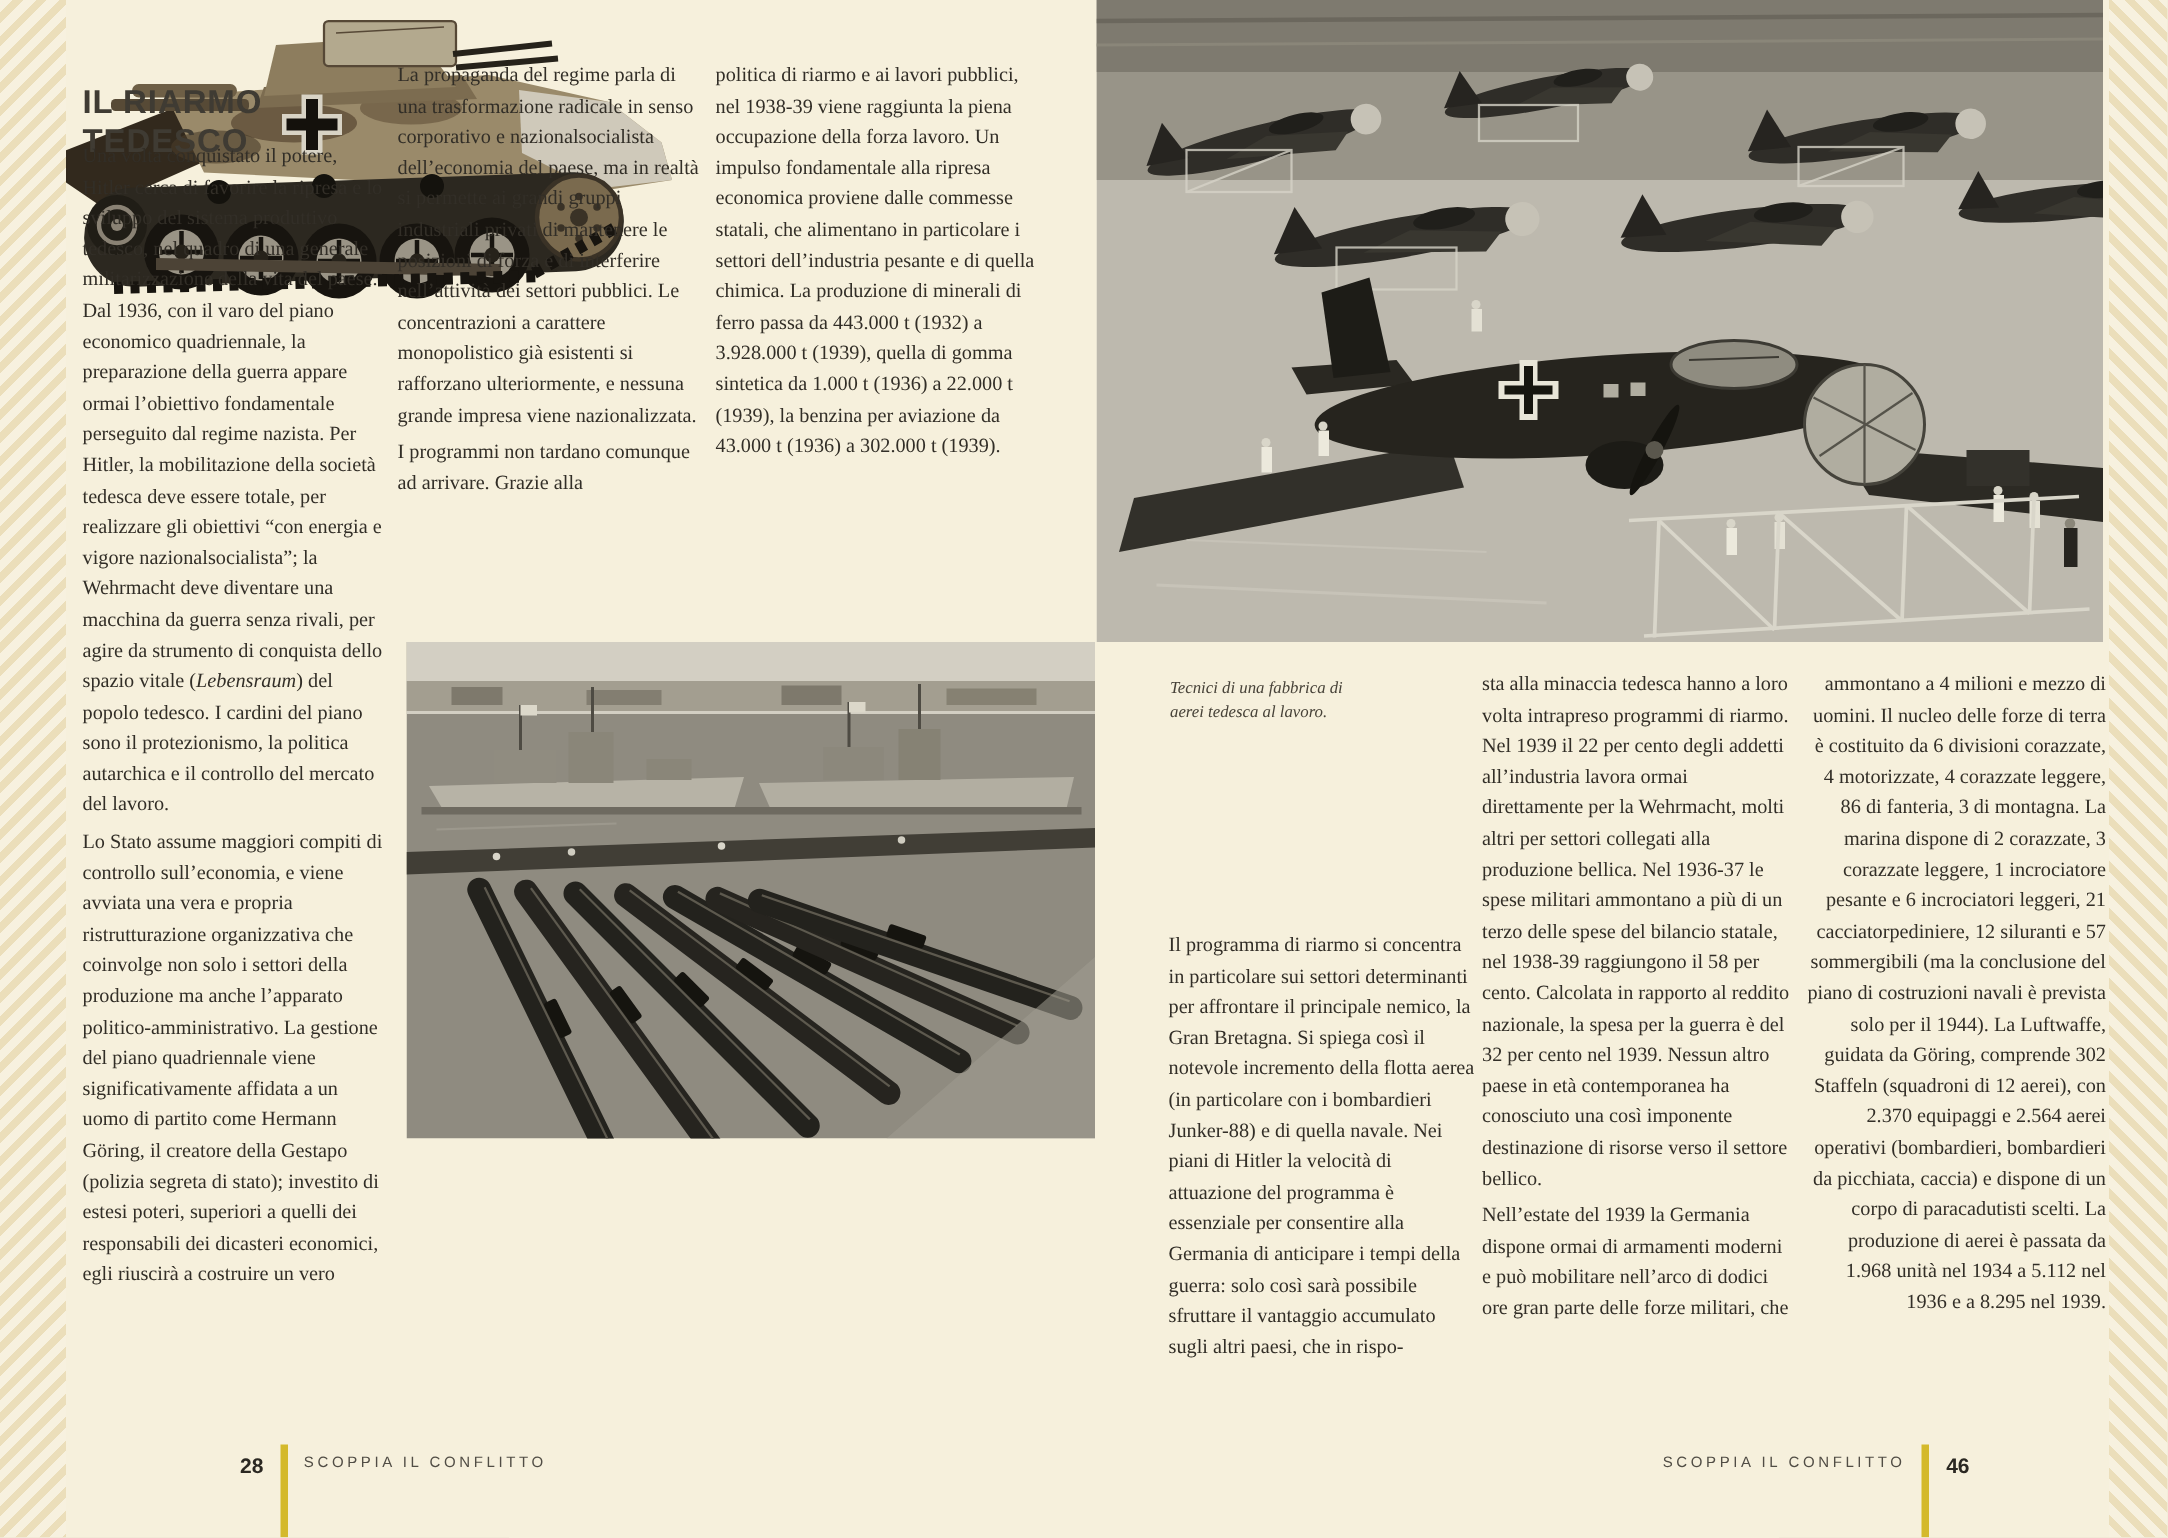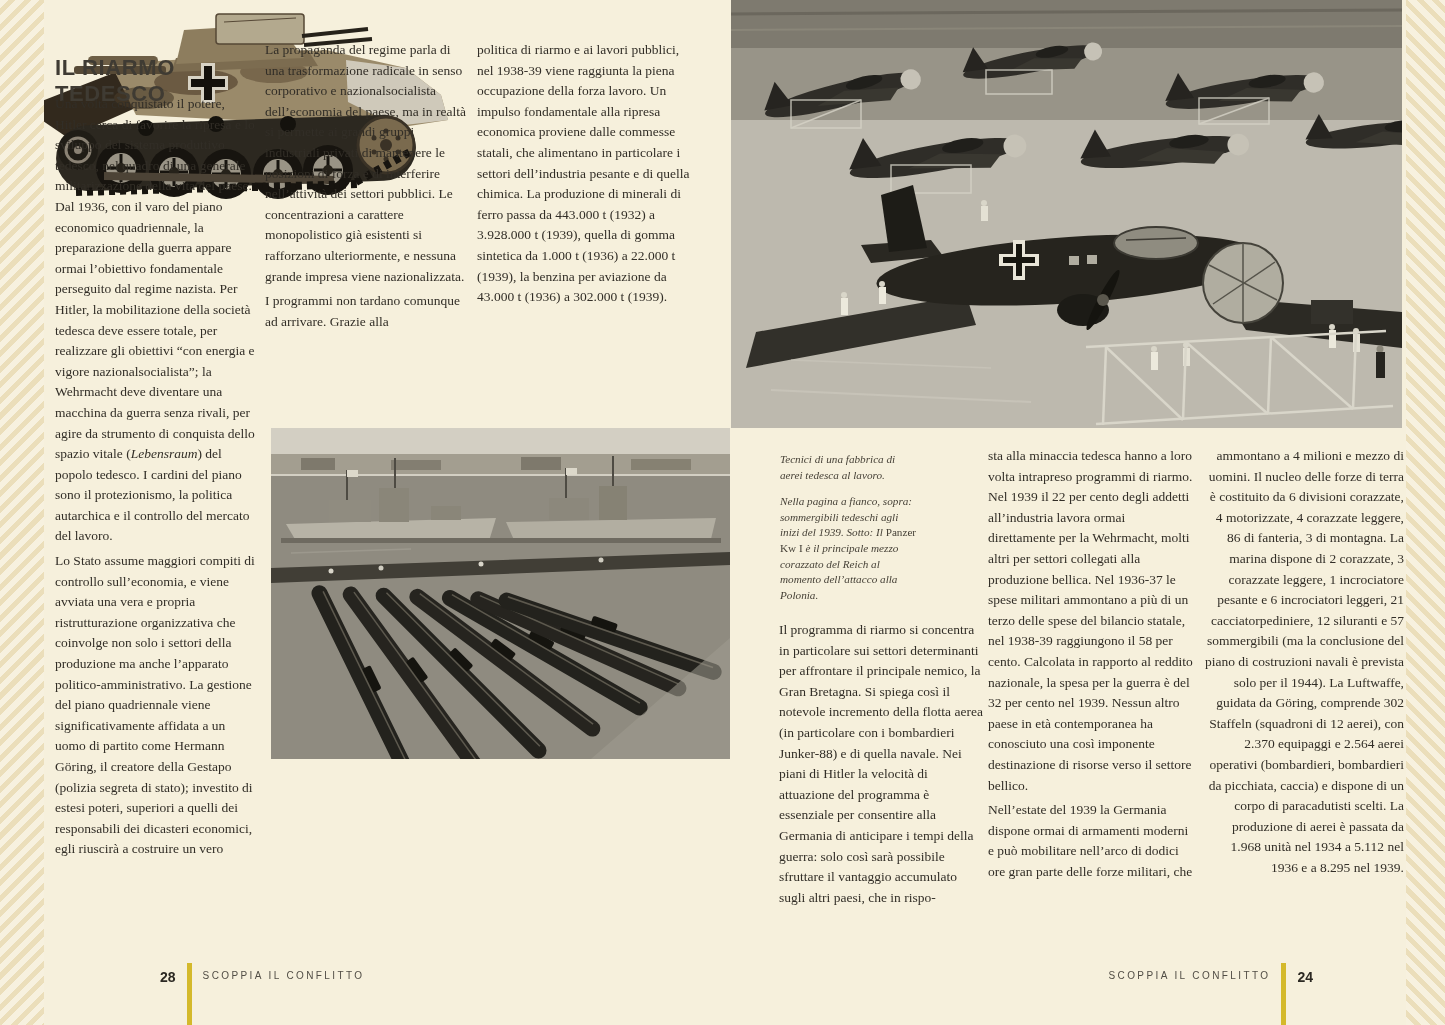--- a/index.html
+++ b/index.html
@@ -357,35 +357,34 @@
       <line x1="455" y1="342" x2="537" y2="414"></line>
       <line x1="540" y1="337" x2="622" y2="409"></line>
     </g>
     <rect x="580" y="300" width="42" height="24" fill="#33312b"></rect>
     <line x1="40" y1="390" x2="300" y2="402" stroke="#ccc8bd" stroke-width="2" opacity="0.7"></line>
     <line x1="60" y1="360" x2="260" y2="368" stroke="#ccc8bd" stroke-width="1.5" opacity="0.6"></line>
   </svg>
 
   <div class="caption">
     <p>Tecnici di una fabbrica di aerei tedesca al lavoro.</p>
-    <p><span>Nella pagina a fianco, sopra: sommergibili tedeschi agli inizi del 1939. Sotto: Il </span><span class="roman">Panzer Kw I</span><span> è il principale mezzo corazzato del Reich al momento dell’attacco alla Polonia.</span></p>
   </div>
 
   <div class="col c-rightA">
     <p>Il programma di riarmo si concentra in particolare sui settori determinanti per affrontare il principale nemico, la Gran Bretagna. Si spiega così il notevole incremento della flotta aerea (in particolare con i bombardieri Junker-88) e di quella navale. Nei piani di Hitler la velocità di attuazione del programma è essenziale per consentire alla Germania di anticipare i tempi della guerra: solo così sarà possibile sfruttare il vantaggio accumulato sugli altri paesi, che in rispo-</p>
   </div>
 
   <div class="col c-rightB">
     <p>sta alla minaccia tedesca hanno a loro volta intrapreso programmi di riarmo. Nel 1939 il 22 per cento degli addetti all’industria lavora ormai direttamente per la Wehrmacht, molti altri per settori collegati alla produzione bellica. Nel 1936-37 le spese militari ammontano a più di un terzo delle spese del bilancio statale, nel 1938-39 raggiungono il 58 per cento. Calcolata in rapporto al reddito nazionale, la spesa per la guerra è del 32 per cento nel 1939. Nessun altro paese in età contemporanea ha conosciuto una così imponente destinazione di risorse verso il settore bellico.</p>
     <p>Nell’estate del 1939 la Germania dispone ormai di armamenti moderni e può mobilitare nell’arco di dodici ore gran parte delle forze militari, che</p>
   </div>
 
   <div class="col c-rightC">
     <p>ammontano a 4 milioni e mezzo di uomini. Il nucleo delle forze di terra è costituito da 6 divisioni corazzate, 4 motorizzate, 4 corazzate leggere, 86 di fanteria, 3 di montagna. La marina dispone di 2 corazzate, 3 corazzate leggere, 1 incrociatore pesante e 6 incrociatori leggeri, 21 cacciatorpediniere, 12 siluranti e 57 sommergibili (ma la conclusione del piano di costruzioni navali è prevista solo per il 1944). La Luftwaffe, guidata da Göring, comprende 302 Staffeln (squadroni di 12 aerei), con 2.370 equipaggi e 2.564 aerei operativi (bombardieri, bombardieri da picchiata, caccia) e dispone di un corpo di paracadutisti scelti. La produzione di aerei è passata da 1.968 unità nel 1934 a 5.112 nel 1936 e a 8.295 nel 1939.</p>
   </div>
 
   <div class="footer footer-right">
     <span class="label">SCOPPIA IL CONFLITTO</span>
     <span class="bar"></span>
-    <span class="num">24</span>
+    <span class="num">46</span>
   </div>
 
 </div>
 
 </body></html>

